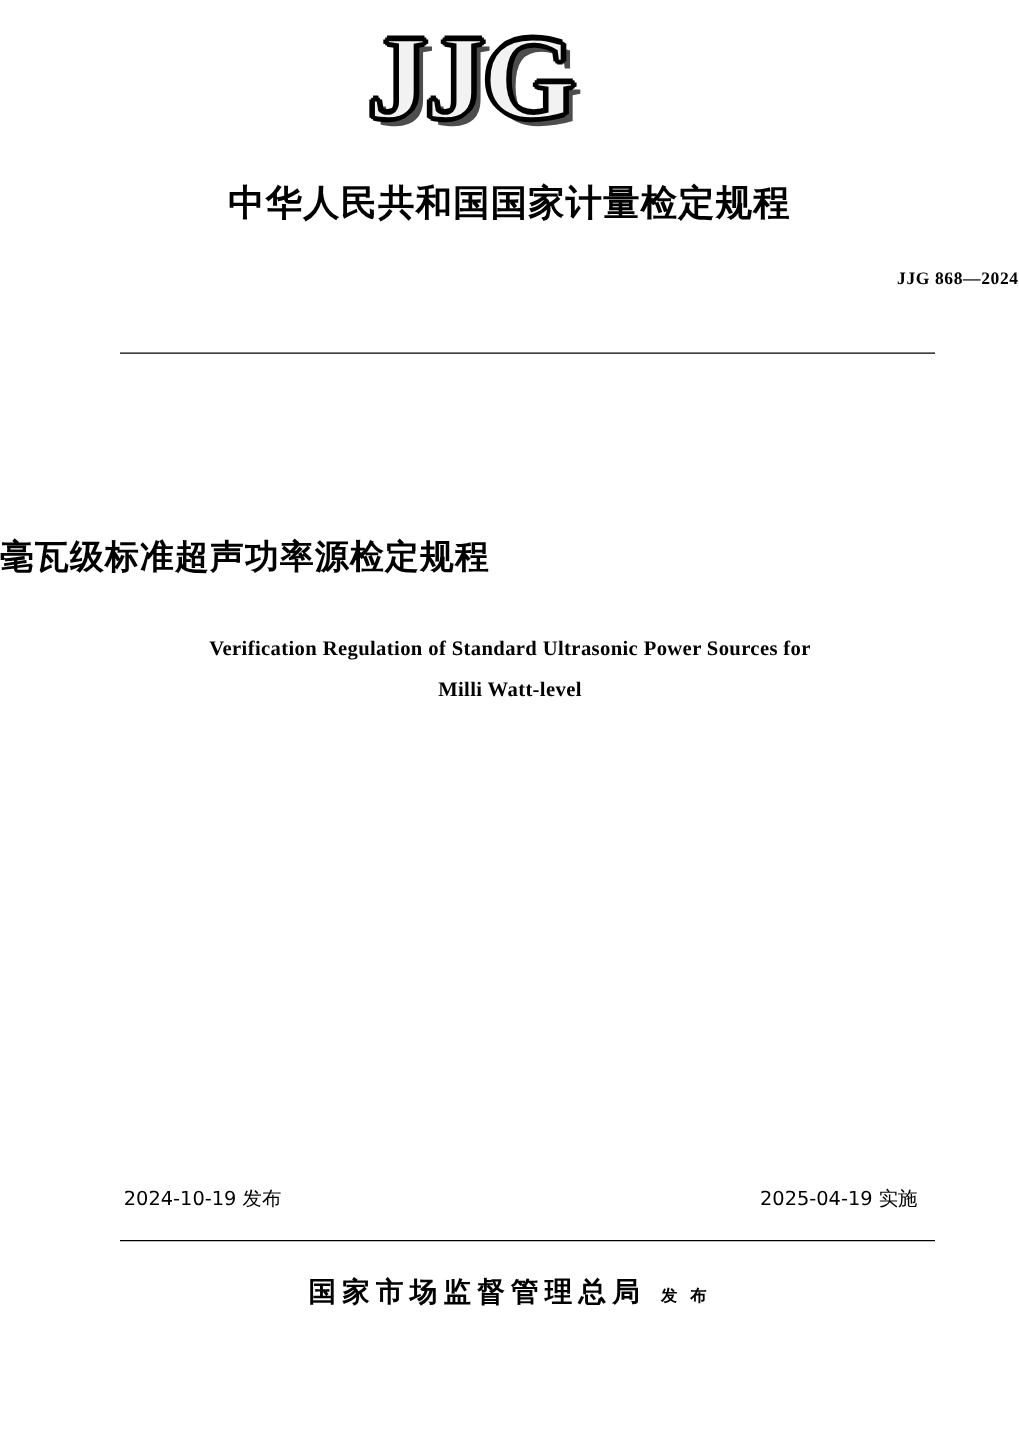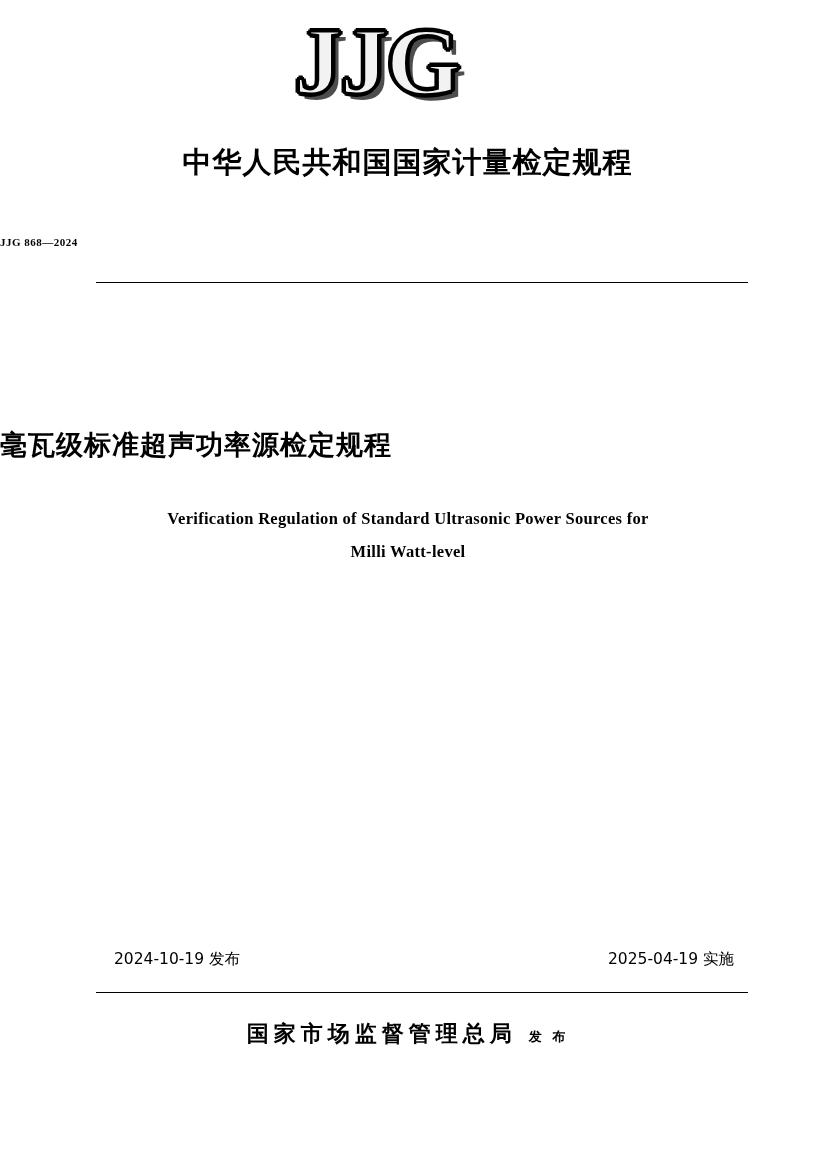--- a/index.html
+++ b/index.html
@@ -54,27 +54,27 @@
     width: 100%;
     text-align: center;
     font-family: "DejaVu Sans", sans-serif;
     font-weight: bold;
     font-size: 29px;
     letter-spacing: 1px;
     white-space: nowrap;
   }
   .doc-code {
     position: absolute;
-    top: 236px;
+    top: 216px;
     left: 0;
     width: 100%;
-    text-align: left;
+    text-align: right;
     font-family: "Liberation Serif", serif;
     font-weight: bold;
-    font-size: 11px;
+    font-size: 14px;
     letter-spacing: 0.5px;
   }
 
   .rule-top {
     position: absolute;
     top: 282px;
     left: 96px;
     width: 652px;
     height: 1px;
     background: #000000;
@@ -111,21 +111,21 @@
     top: 949px;
     left: 96px;
     width: 652px;
     display: flex;
     justify-content: space-between;
     font-family: "DejaVu Sans", sans-serif;
     font-size: 15.5px;
     font-weight: 500;
   }
   .dates span { white-space: nowrap; }
-  .date-left { margin-left: 18px; }
+  .date-left { margin-left: 3px; }
   .date-right { margin-right: 14px; }
 
   .rule-bottom {
     position: absolute;
     top: 992px;
     left: 96px;
     width: 652px;
     height: 1px;
     background: #000000;
   }

